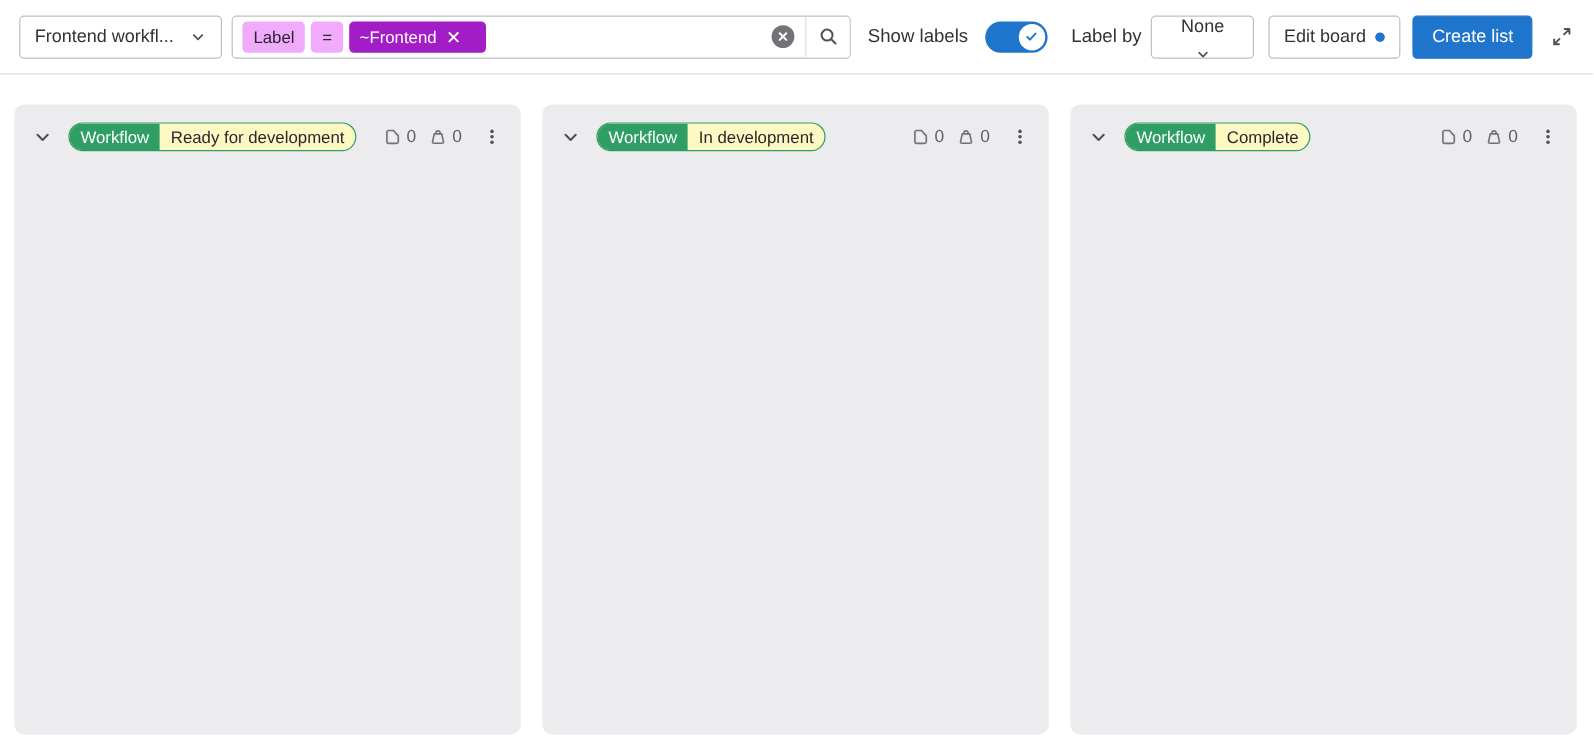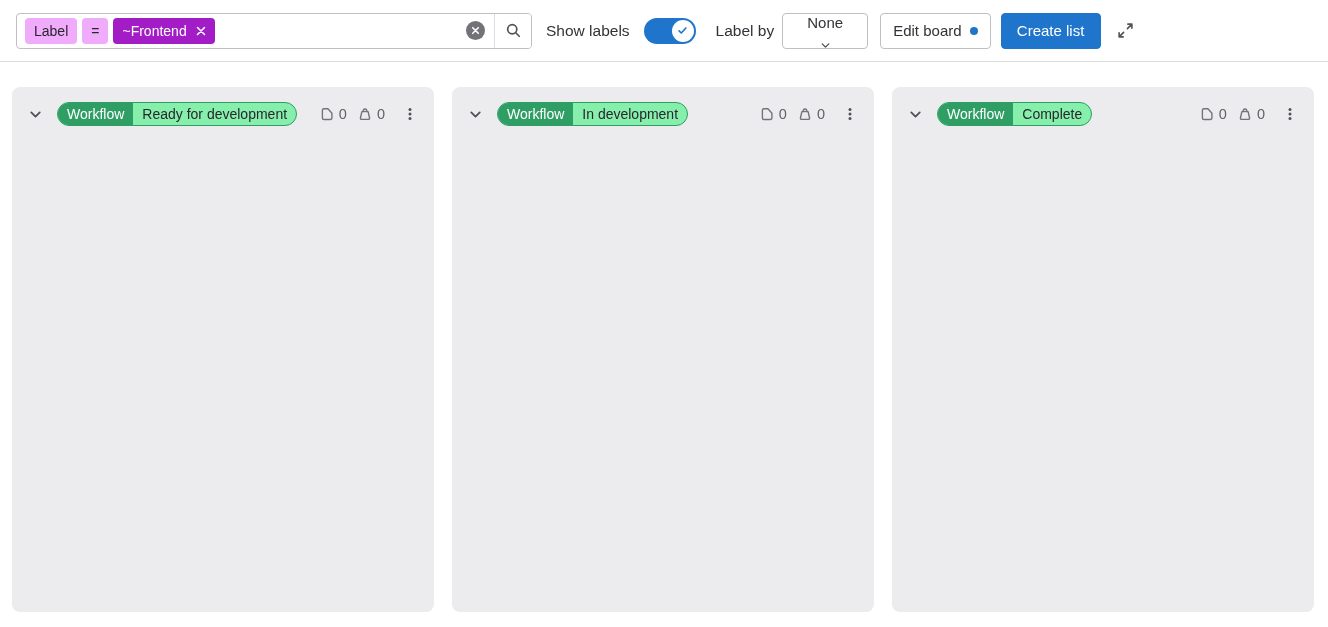--- a/index.html
+++ b/index.html
@@ -33,21 +33,21 @@
   .board-switcher{width:170px;justify-content:space-between;}
   .filter-box{
     width:516px;height:36px;border:1px solid var(--border-gray);border-radius:4px;
     display:flex;align-items:center;background:#fff;overflow:hidden;flex:none;
   }
   .filter-tokens{display:flex;align-items:center;gap:5px;padding-left:8px;flex:1;height:100%;}
   .token{
     height:26px;display:inline-flex;align-items:center;padding:0 9px;border-radius:4px;
     background:#f0abfc;font-size:14px;color:#28272d;cursor:pointer;
   }
-  .token-value{background:var(--token-purple);color:#fff;gap:7px;padding-right:7px;}
+  .token-value{background:var(--token-purple);color:#fff;gap:7px;padding-right:20px;}
   .token-x{display:flex;align-items:center;color:#fff;cursor:pointer;}
   .filter-input{flex:1;align-self:stretch;cursor:text;}
   .clear-btn{
     width:19px;height:19px;border-radius:50%;background:var(--icon-gray);color:#fff;
     display:flex;align-items:center;justify-content:center;margin:0 9px 0 4px;
     border:none;padding:0;cursor:pointer;flex:none;
   }
   .search-btn{
     width:37px;align-self:stretch;border:none;border-left:1px solid var(--divider-gray);
     background:#fff;display:flex;align-items:center;justify-content:center;
@@ -72,36 +72,44 @@
   .column{
     width:422px;height:525px;background:var(--col-bg);border-radius:8px;flex:none;
     display:flex;flex-direction:column;
   }
   .col-header{display:flex;align-items:center;padding:15px 14px 0 15px;}
   .col-collapse{
     border:none;background:none;color:#535158;padding:0;cursor:pointer;display:flex;flex:none;
   }
   .pill{
     display:inline-flex;border:1.5px solid var(--label-green);border-radius:14px;
-    overflow:hidden;height:24px;align-items:stretch;background:#86efac;margin-left:13px;
+    overflow:hidden;height:24px;align-items:stretch;background:#fef9c3;margin-left:13px;
   }
   .pill .scope{background:var(--label-green);color:#fff;padding:0 9px;display:flex;align-items:center;font-size:14px;}
   .pill .title{padding:0 9px;color:#28272d;font-size:14px;display:flex;align-items:center;}
   .counts{margin-left:auto;display:flex;align-items:center;gap:10px;color:var(--text-mid);font-size:14.5px;}
   .count{display:flex;align-items:center;gap:4px;}
   .count svg{color:var(--icon-gray);}
   .ellipsis-btn{border:none;background:none;color:#535158;padding:2px;margin-left:15px;cursor:pointer;display:flex;}
   .col-body{flex:1;}
   svg{display:block;}
 </style>
 </head>
 <body>
 
 <div class="topbar">
 
+  <button class="btn board-switcher">
+    <span>Frontend workfl...</span>
+    <span>
+      <svg width="14" height="14" viewBox="0 0 16 16" fill="none" stroke="#535158" stroke-width="1.7" stroke-linecap="round" stroke-linejoin="round">
+          <path d="M4 6l4 4 4-4"></path>
+        </svg>
+    </span>
+  </button>
 
   <div class="filter-box">
     <div class="filter-tokens">
       <span class="token">Label</span>
       <span class="token">=</span>
       <span class="token token-value">
         <span>~Frontend</span>
         <span class="token-x">
           <svg width="14" height="14" viewBox="0 0 16 16" fill="none" stroke="#fff" stroke-width="1.8" stroke-linecap="round">
               <path d="M4 4l8 8M12 4l-8 8"></path>

